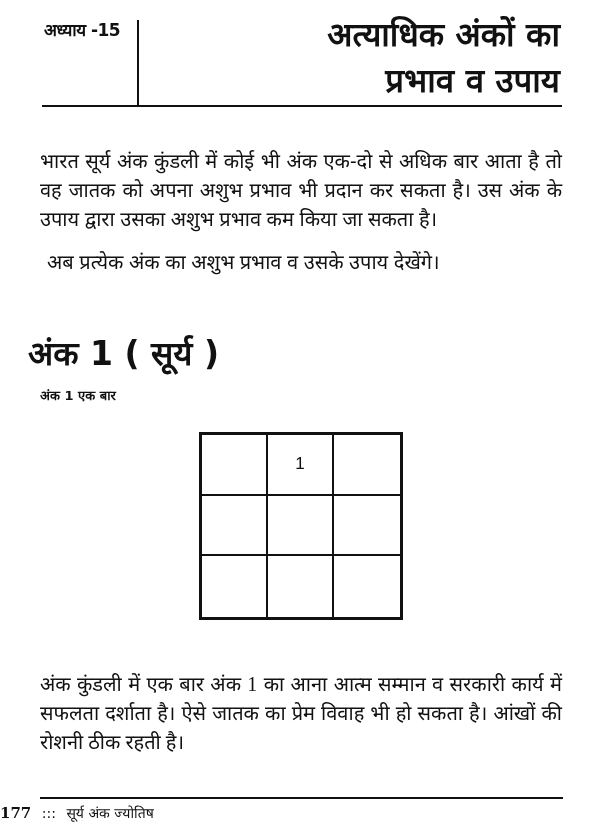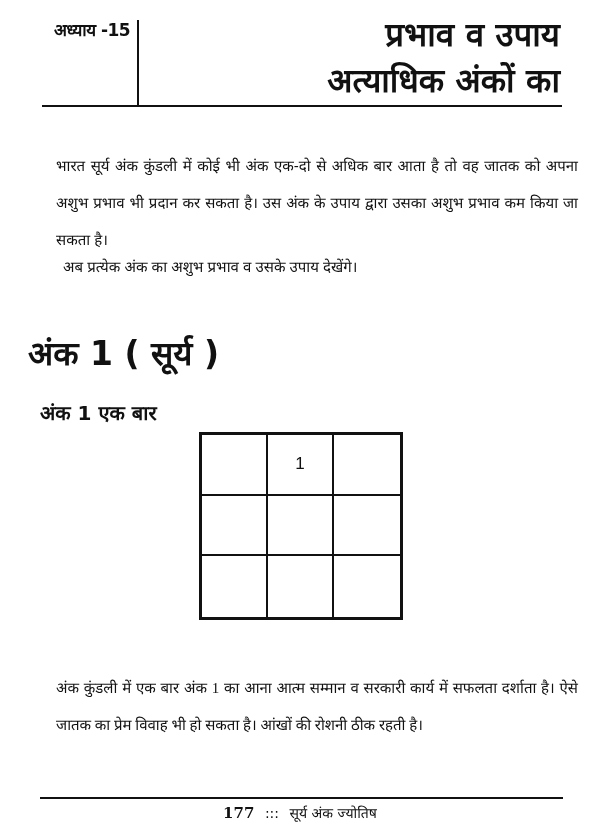--- a/index.html
+++ b/index.html
@@ -2,76 +2,76 @@
 <html><head>
   <meta charset="utf-8">
   <style>
     html, body { margin: 0; padding: 0; background: #ffffff; }
     body {
       width: 600px; height: 839px; position: relative; overflow: hidden;
       font-family: "DejaVu Sans", "Liberation Sans", sans-serif;
       color: #111111;
     }
     .chapter-label {
-      position: absolute; left: 54px; top: 18px;
+      position: absolute; left: 44px; top: 18px;
       font-size: 17px; font-weight: bold; letter-spacing: -0.5px;
     }
     .header-vline {
       position: absolute; left: 137px; top: 20px; width: 2px; height: 87px; background: #111;
     }
     .header-hline {
       position: absolute; left: 42px; top: 105px; width: 520px; height: 2px; background: #111;
     }
     .chapter-title {
       position: absolute; right: 40px; top: 12px; width: 420px;
       text-align: right; font-size: 33px; font-weight: bold; line-height: 46px;
     }
     .para {
-      position: absolute; left: 56px; width: 522px;
-      font-size: 15px; line-height: 37px; text-align: justify;
+      position: absolute; left: 40px; width: 522px;
+      font-size: 20px; line-height: 29px; text-align: justify;
       font-family: "Liberation Sans", "DejaVu Sans", sans-serif;
     }
     .p1 { top: 147px; }
     .p2 { top: 241px; }
     .section-title {
       position: absolute; left: 0; width: 600px; top: 330px;
       text-align: left; font-size: 33px; font-weight: bold; margin-left: 28px;
     }
     .sub-title {
-      position: absolute; left: 40px; top: 399px; font-size: 20px; font-weight: bold;
+      position: absolute; left: 40px; top: 386px; font-size: 13px; font-weight: bold;
     }
     .grid {
       position: absolute; left: 199px; top: 432px; width: 204px; height: 188px;
       border: 3px solid #111; box-sizing: border-box;
       display: grid; grid-template-columns: 1fr 1fr 1fr; grid-template-rows: 1fr 1fr 1fr;
     }
     .cell {
       border-right: 2px solid #111; border-bottom: 2px solid #111;
       display: flex; align-items: center; justify-content: center;
       font-size: 17px; font-family: "Liberation Sans", sans-serif;
     }
     .cell:nth-child(3n) { border-right: none; }
     .cell:nth-child(n+7) { border-bottom: none; }
     .p3 { top: 670px; font-family: Liberation Serif, serif; }
     .footer-line {
       position: absolute; left: 40px; top: 797px; width: 523px; height: 2px; background: #111;
     }
     .footer {
-      position: absolute; left: 0; width: 600px; top: 803px; text-align: center; font-size: 14px;
+      position: absolute; left: 0; width: 600px; top: 803px; font-size: 14px;
     }
     .footer .page-num { font-weight: bold; font-family: "DejaVu Serif", serif; font-size: 15px; }
   </style>
 </head>
 <body>
 
 <div class="chapter-label">अध्याय -15</div>
 <div class="header-vline"></div>
 <div class="chapter-title">
+  <div>अत्याधिक अंकों का</div>
   <div>प्रभाव व उपाय</div>
-  <div>अत्याधिक अंकों का</div>
 </div>
 <div class="header-hline"></div>
 
 <p class="para p1" style="margin:0">भारत सूर्य अंक कुंडली में कोई भी अंक एक-दो से अधिक बार आता है तो वह जातक को अपना अशुभ प्रभाव भी प्रदान कर सकता है। उस अंक के उपाय द्वारा उसका अशुभ प्रभाव कम किया जा सकता है।</p>
 <p class="para p2" style="margin:7px">अब प्रत्येक अंक का अशुभ प्रभाव व उसके उपाय देखेंगे।</p>
 
 <div class="section-title">अंक 1 ( सूर्य )</div>
 <div class="sub-title">अंक 1 एक बार</div>
 
 <div class="grid">

